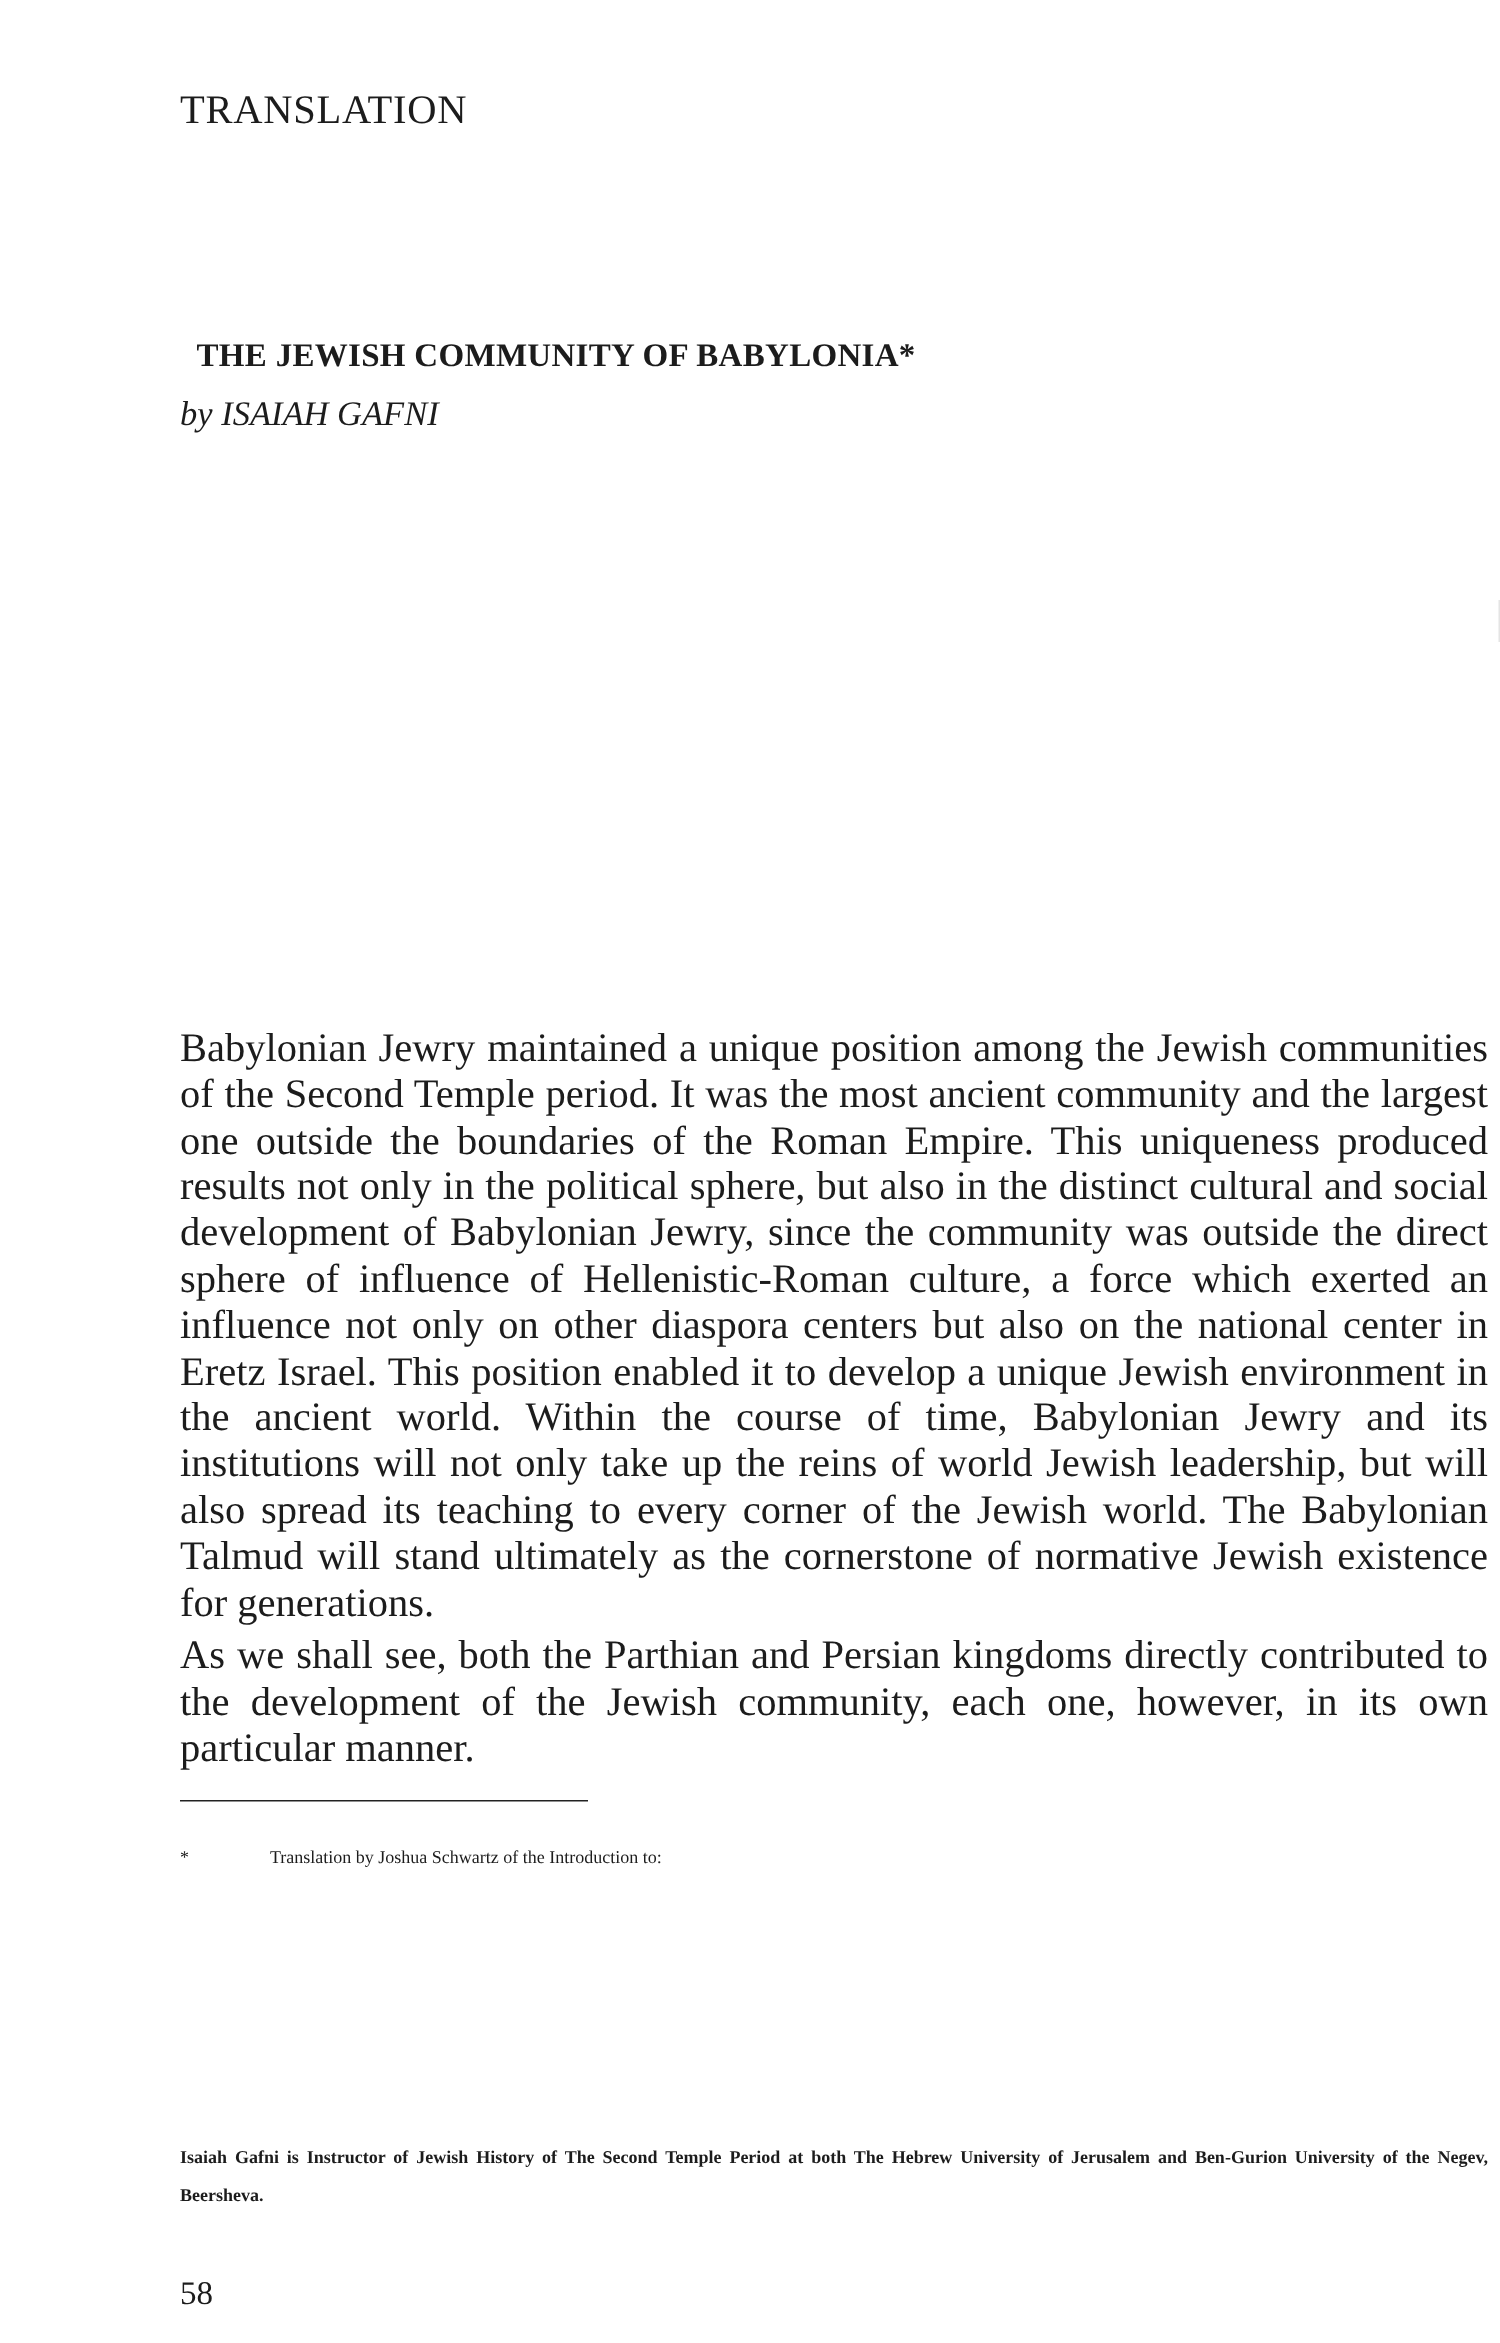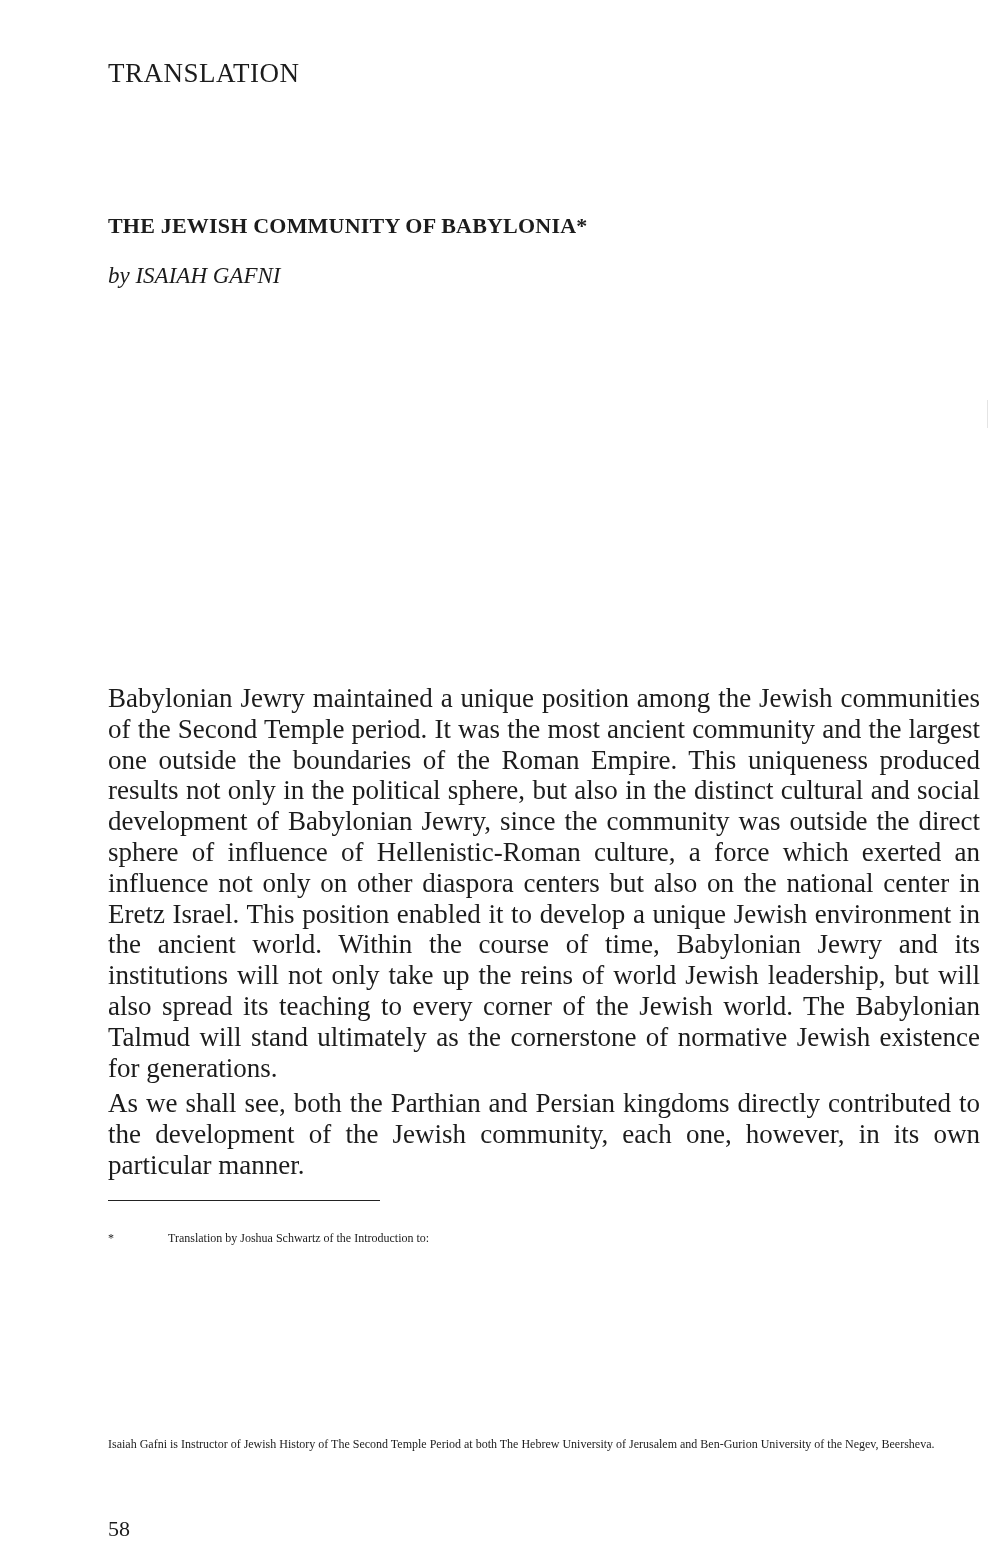--- a/index.html
+++ b/index.html
@@ -1,38 +1,38 @@
 <!DOCTYPE html>
 <html><head>
 <meta charset="utf-8">
 <style>
   html, body { margin: 0; padding: 0; background: #ffffff; }
   body { width: 1000px; height: 1562px; position: relative; overflow: hidden;
          font-family: "Liberation Serif", "DejaVu Serif", serif; color: #1c1c1c; }
-  .page { position: absolute; left: 4px; top: 0; width: 912px; height: 1562px; }
+  .page { position: absolute; left: 16px; top: 0; width: 912px; height: 1562px; }
   .section-label { position: absolute; left: 104px; top: 58px; font-size: 27px;
                    letter-spacing: 0.5px; margin: 0; font-weight: normal; }
   .article-title { position: absolute; left: 104px; top: 213px; font-size: 22px;
-                   font-weight: bold; margin: 0; letter-spacing: 0.2px; }
+                   font-weight: bold; margin: 11px; letter-spacing: 0.2px; }
   .byline { position: absolute; left: 104px; top: 263px; font-size: 23px;
             font-style: italic; margin: 0; }
   .body-text { position: absolute; left: 104px; width: 872px; font-size: 27px;
                line-height: 30.8px; text-align: justify; margin: 0; }
   .p1 { top: 683px; }
   .p2 { top: 1088px; }
   .rule { position: absolute; left: 104px; top: 1200px; width: 272px; height: 0;
           border-top: 1.5px solid #222; }
   .fn { position: absolute; left: 104px; width: 872px; font-size: 12px; margin: 0; }
   .fn-intro { top: 1226px; line-height: 24px; }
   .fn-star { display: inline-block; width: 60px; }
   .fn-hebrew { top: 1262px; direction: rtl; text-align: justify; font-size: 17.5px;
                line-height: 30px; font-family: "DejaVu Sans", sans-serif; }
   .fn-hebrew span { display: block; }
   .fn-citation { top: 1333px; line-height: 32px; text-align: justify; }
-  .fn-bio { top: 1426px; line-height: 36px; text-align: justify; }
+  .fn-bio { top: 1426px; line-height: 25px; text-align: justify; font-weight: bold; }
   .page-number { position: absolute; left: 104px; top: 1516px; font-size: 22px; margin: 0; }
   .scan-mark { position: absolute; left: 983px; top: 400px; width: 1px; height: 28px;
                background: #e4e4e4; }
 </style>
 </head>
 <body>
 
 <div class="page">
   <h2 class="section-label">TRANSLATION</h2>
   <h1 class="article-title">THE JEWISH COMMUNITY OF BABYLONIA*</h1>

